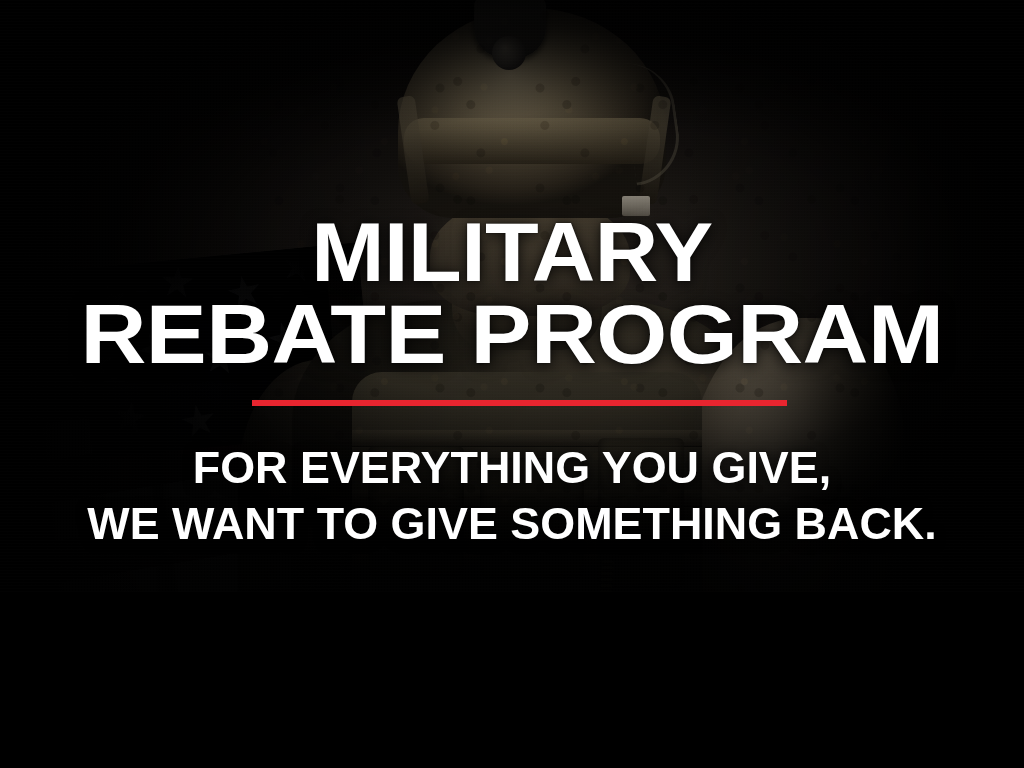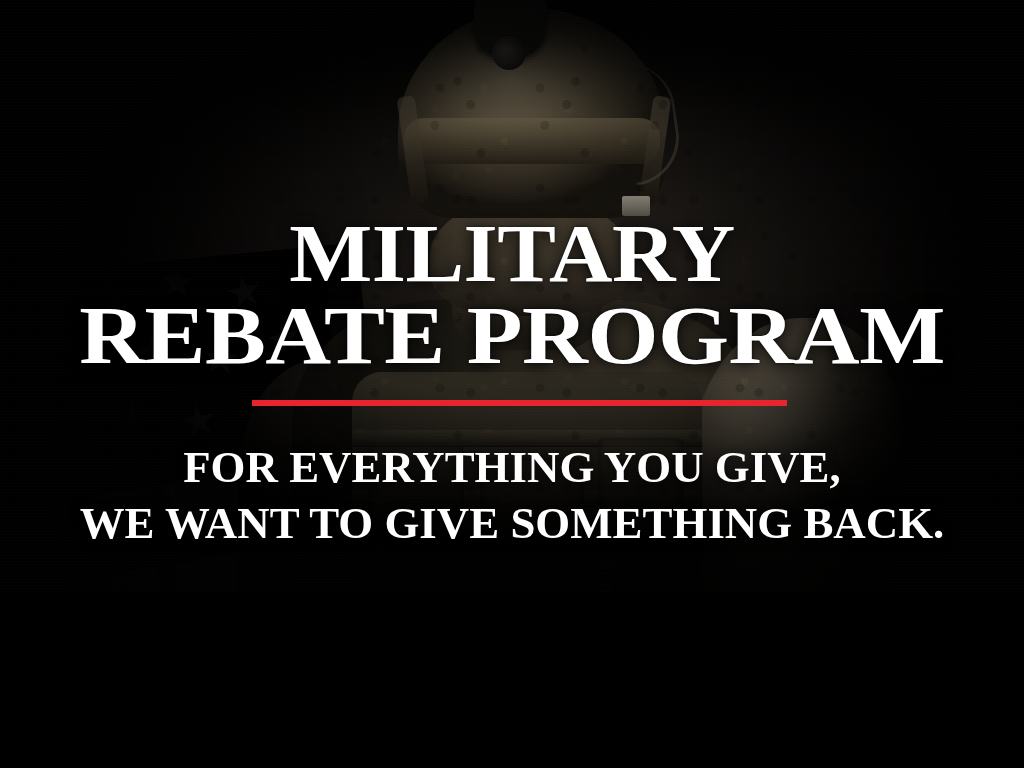--- a/index.html
+++ b/index.html
@@ -6,21 +6,21 @@
     margin: 0;
     padding: 0;
     background: #000;
   }
   #stage {
     position: relative;
     width: 1024px;
     height: 592px;
     overflow: hidden;
     background: #0a0808;
-    font-family: Liberation Serif, serif;
+    font-family: Liberation Sans, sans-serif;
     user-select: none;
   }
 
   
   .photo-layer {
     position: absolute;
     inset: 0;
     overflow: hidden;
   }
 

